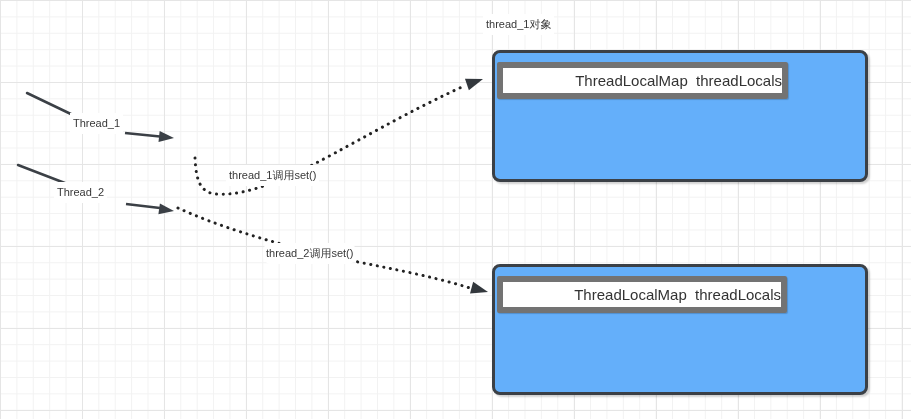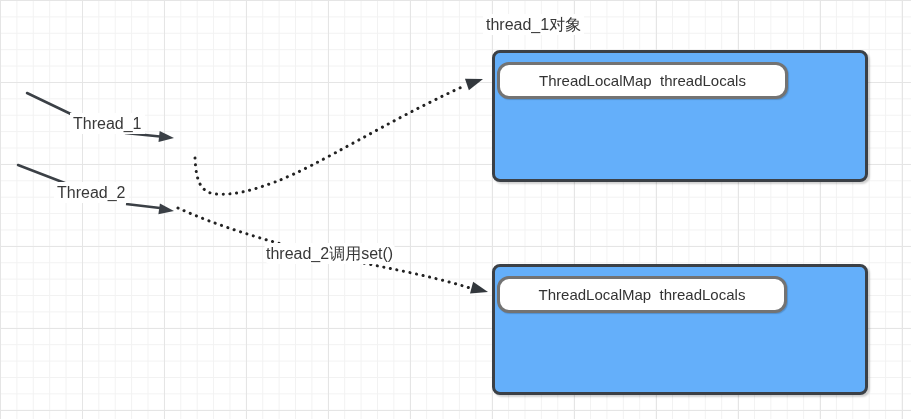--- a/index.html
+++ b/index.html
@@ -15,28 +15,28 @@
     background-size:82px 82px,82px 82px,16.4px 16.4px,16.4px 16.4px;
   }
   .node{
     position:absolute;box-sizing:border-box;
     background:#64AFFA;border:3px solid #3b4046;border-radius:8px;
     box-shadow:2px 2px 2px rgba(0,0,0,0.18);
     z-index:1;
   }
   .inner-box{
     position:absolute;box-sizing:border-box;
-    background:#ffffff;border:3px solid #737373;border-radius:12px;
+    background:#ffffff;border:6px solid #737373;border-radius:2px;
     box-shadow:1px 1px 1px rgba(0,0,0,0.18);
-    display:flex;align-items:center;justify-content:center;
+    display:flex;align-items:center;justify-content:flex-end;
     font-size:15px;color:#333;white-space:pre;
     z-index:1;
   }
   .lbl{
-    position:absolute;font-size:16px;line-height:19px;color:#383838;
+    position:absolute;font-size:11px;line-height:19px;color:#383838;
     background:#ffffff;padding:1px 3px;white-space:pre;
     z-index:3;
   }
   #edge-layer{position:absolute;left:0;top:0;z-index:2;pointer-events:none;}
   
   #threadlocal-node{left:174px;top:106px;width:214px;height:169px;}
   #set-box{left:184px;top:116px;width:85px;height:41px;}
   #object1-node{left:492px;top:50px;width:376px;height:132px;}
   #field1-box{left:497px;top:62px;width:291px;height:37px;}
   #object2-node{left:492px;top:264px;width:376px;height:131px;}
@@ -91,19 +91,20 @@
       <path d="M178,208 C215,225 265,241 325,255 C375,266 425,274 470,288" fill="none" stroke="#222" stroke-width="3" stroke-linecap="round" stroke-dasharray="0.1 6.6"></path>
       <polygon points="0,0 -17,6 -17,-6" fill="#33383d" transform="translate(488,292) rotate(15)"></polygon>
     </g>
   </svg>
 
 
   <div class="lbl" id="thread1-label">Thread_1</div>
 
   <div class="lbl" id="thread2-label">Thread_2</div>
 
+  <div class="lbl" id="edge1-label">thread_1调用set()</div>
 
   <div class="lbl" id="edge2-label">thread_2调用set()</div>
 
   <div class="lbl" id="object1-title">thread_1对象</div>
 
 
 </div>
 
 </body></html>

